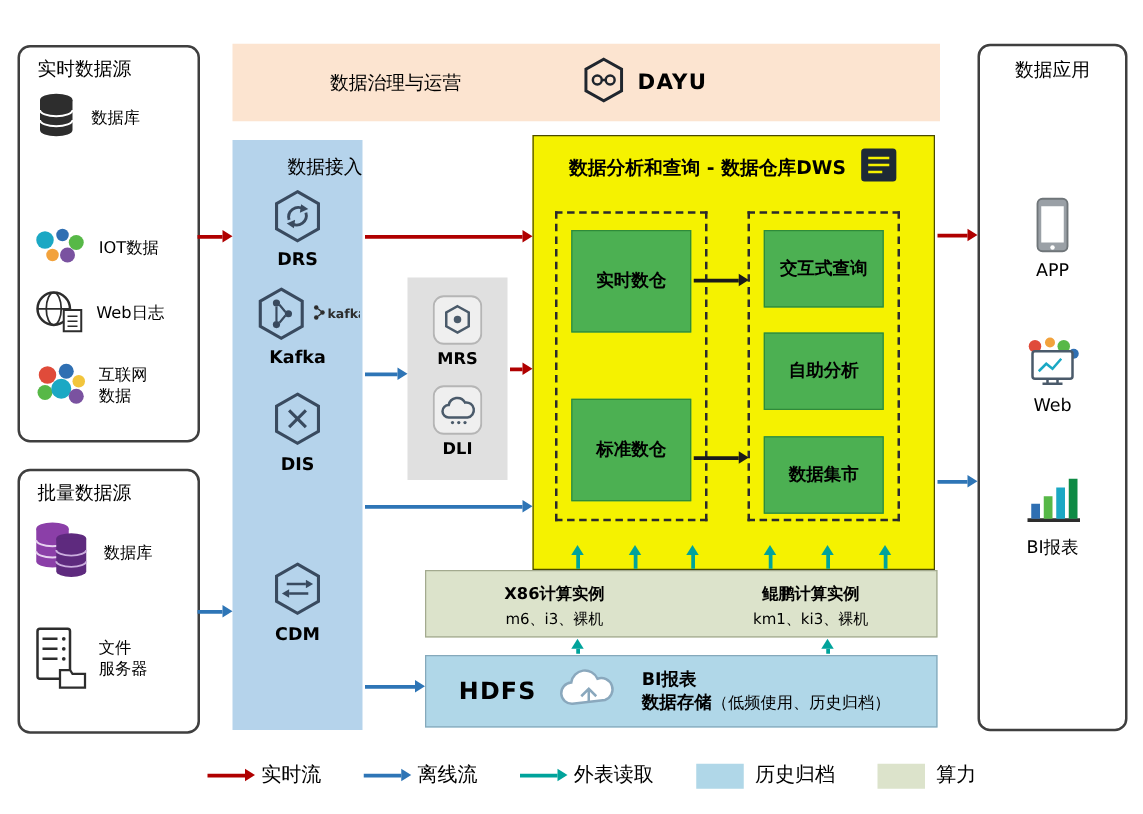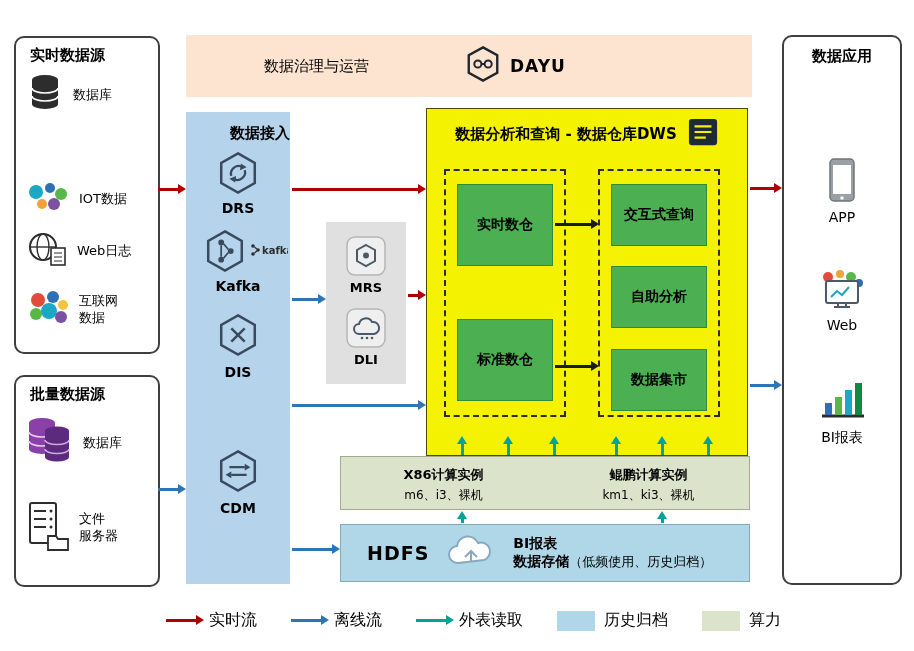--- a/index.html
+++ b/index.html
@@ -1,21 +1,21 @@
 <!DOCTYPE html>
 <html style="--red: #b00000; --blue: #2e75b6; --teal: #00a39b; --yellow: #f5f200; --green: #4cb052; --green-border: #2e8b3a; --peach: #fce4d0; --panel-blue: #b5d3eb; --gray-box: #e0e0e0; --olive: #dce3cb; --hdfs-blue: #b0d7e8;"><head>
 <meta charset="utf-8">
 <style>
   * { margin:0; padding:0; box-sizing:border-box; }
   body { font-family:"DejaVu Sans","Liberation Sans",sans-serif; background:#fff; color:#000; }
   .canvas { position:relative; width:914px; height:651px; background:#fff; overflow:hidden; }
   .abs { position:absolute; }
 
   .panel { position:absolute; border:2px solid #3f3f3f; border-radius:10px; background:#fff; }
-  .ptitle { position:absolute; font-weight:bold; font-size:15px; white-space:nowrap; }
+  .ptitle { position:absolute; font-weight:normal; font-size:15px; white-space:nowrap; }
   .row { position:absolute; display:flex; align-items:center; gap:9px; }
   .ilabel { font-size:13px; line-height:1.3; white-space:pre-line; }
 
   .gov { position:absolute; left:186px; top:35px; width:566px; height:62px; background:var(--peach,#fce4d0); }
   .gov-title { font-weight:normal; font-size:15px; }
   .dayu-text { font-weight:bold; font-size:17px; letter-spacing:1px; }
 
   .ingest { position:absolute; left:186px; top:112px; width:104px; height:472px; background:var(--panel-blue,#b5d3eb); }
   .svclabel { position:absolute; width:100%; text-align:center; font-weight:bold; font-size:14px; }
 

